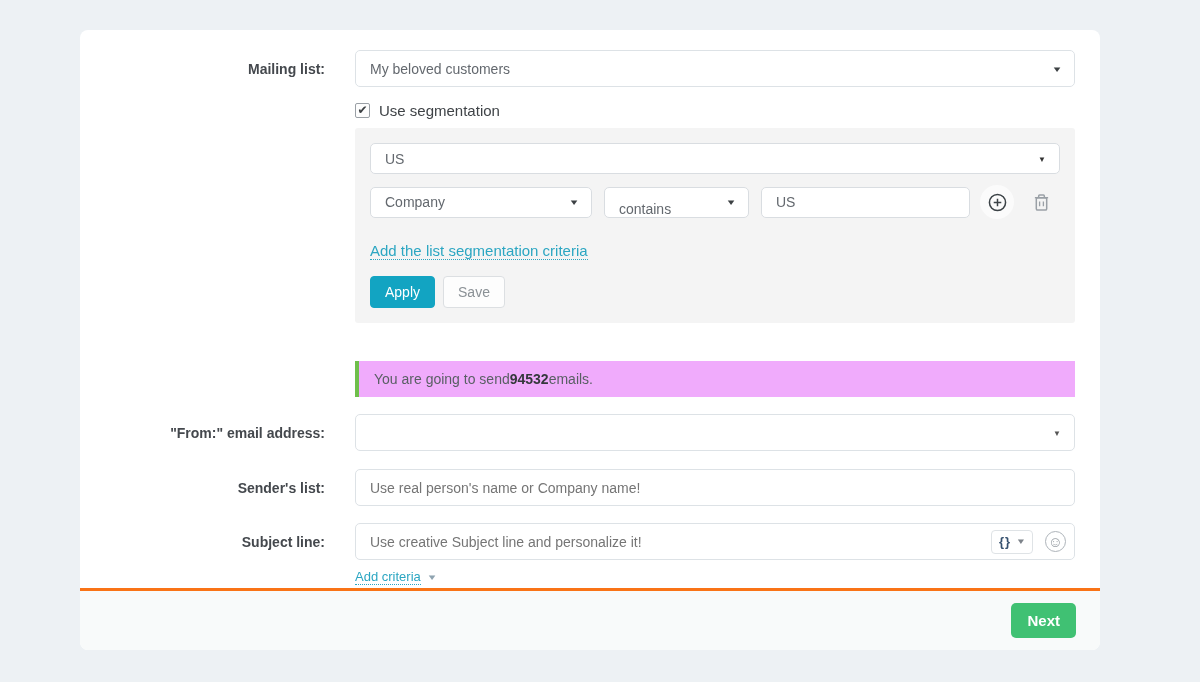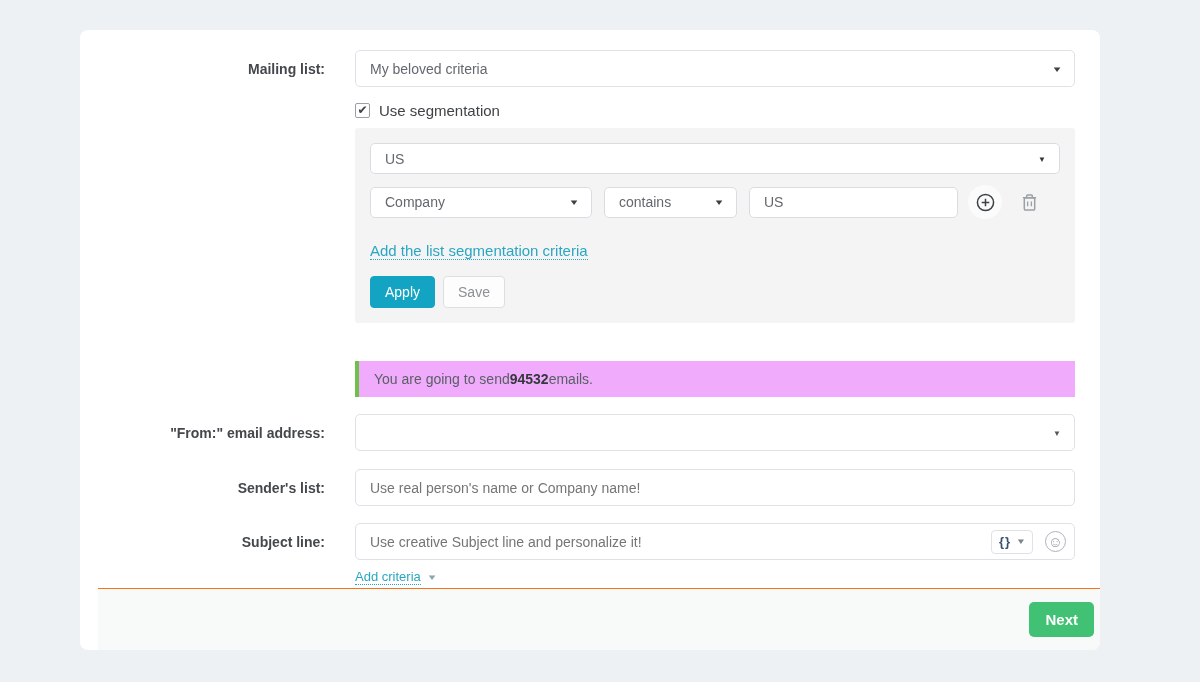--- a/index.html
+++ b/index.html
@@ -74,21 +74,21 @@
     width: 720px;
     background: #f4f4f4;
     border-radius: 3px;
     padding: 15px;
   }
   .seg-panel .select-box, .seg-panel .input-box { height: 31px; border-color: #d9dde1; }
   .seg-select-full { width: 690px; }
   .seg-select-full .select-caret { transform: translateY(-50%) scaleX(1.0); color: #333; }
   .seg-row2 { display: flex; align-items: center; margin-top: 11px; }
   .seg-field { width: 222px; }
-  .seg-cond { width: 133px; margin-left: 12px; }
+  .seg-cond { width: 145px; margin-left: 12px; align-items: flex-end; }
   .seg-val { width: 209px; margin-left: 12px; }
   .icon-btn {
     width: 34px; height: 34px;
     border-radius: 50%;
     display: flex; align-items: center; justify-content: center;
     margin-left: 10px;
     cursor: pointer;
   }
   .icon-btn.plus { background: #fbfbfb; }
   .seg-link-row { margin-top: 23px; }
@@ -173,24 +173,24 @@
     color: #2ba6c2;
     border-bottom: 1px dotted #2ba6c2;
     text-decoration: none;
     cursor: pointer;
   }
   .addcrit-caret { font-size: 8px; color: #8fa3b0; margin-left: 7px; transform: scaleX(1.4); }
 
   
   .card-footer {
     position: absolute;
-    left: 18px; bottom: 0;
+    left: 0; bottom: 0;
     width: 100%; height: 62px;
     background: #f8fafa;
-    border-top: 1px solid #f97316;
+    border-top: 3px solid #f97316;
     display: flex;
     align-items: center;
     justify-content: flex-end;
     padding-right: 24px;
   }
   .btn-next {
     background: #40c173;
     color: #ffffff;
     border: none;
     border-radius: 5px;
@@ -204,21 +204,21 @@
 </head>
 <body>
 
 <div class="card">
   <div class="card-body">
 
     <div class="form-row">
       <div class="label-col">Mailing list:</div>
       <div class="field-col">
         <div class="select-box">
-          <span>My beloved criteria</span>
+          <span>My beloved customers</span>
           <span class="select-caret">▼</span>
         </div>
       </div>
     </div>
 
     <div class="check-row">
       <span class="checkbox">
         <span>✔</span>
       </span>
       <span class="check-label">Use segmentation</span>

